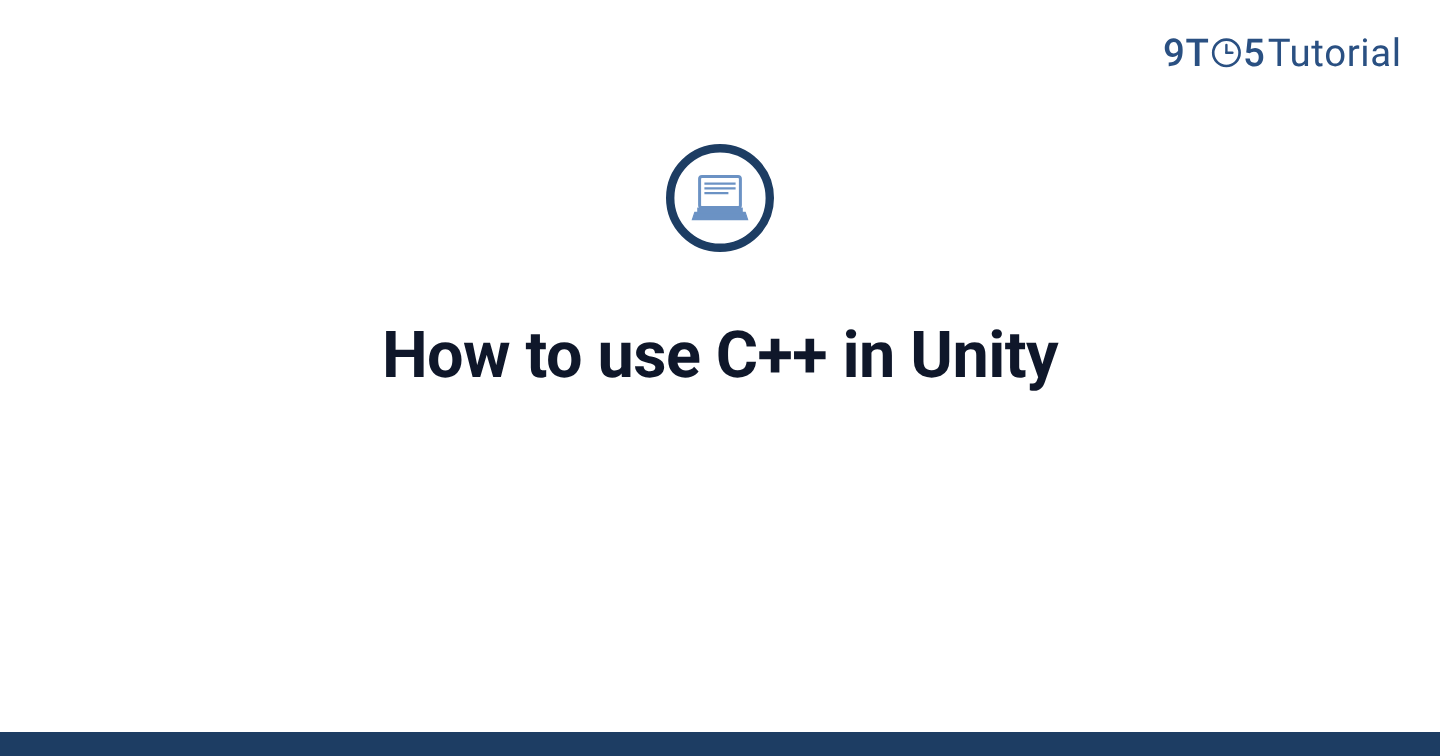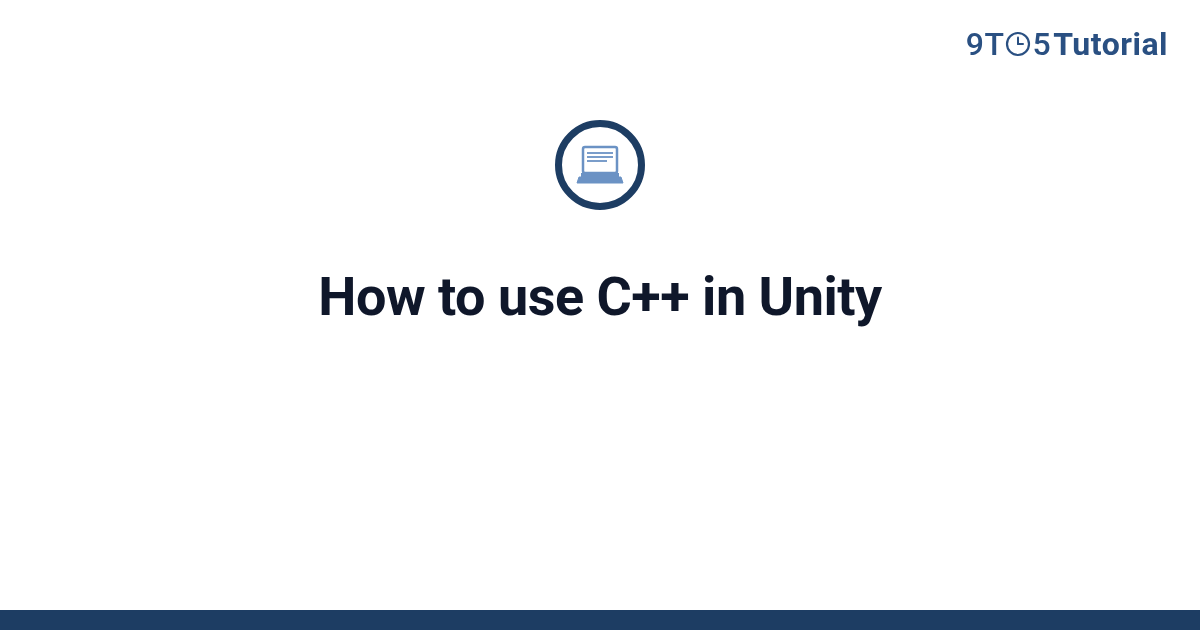--- a/index.html
+++ b/index.html
@@ -39,21 +39,21 @@
       align-items: center;
       justify-content: center;
       margin: 0 1px;
     }
     .brand .five {
       color: #2a5082;
       font-weight: 500;
     }
     .brand .tutorial {
       color: #2a5082;
-      font-weight: 700;
+      font-weight: 400;
       margin-left: 2px;
     }
     .center-content {
       position: absolute;
       top: 120px;
       left: 0;
       right: 0;
       display: flex;
       flex-direction: column;
       align-items: center;

